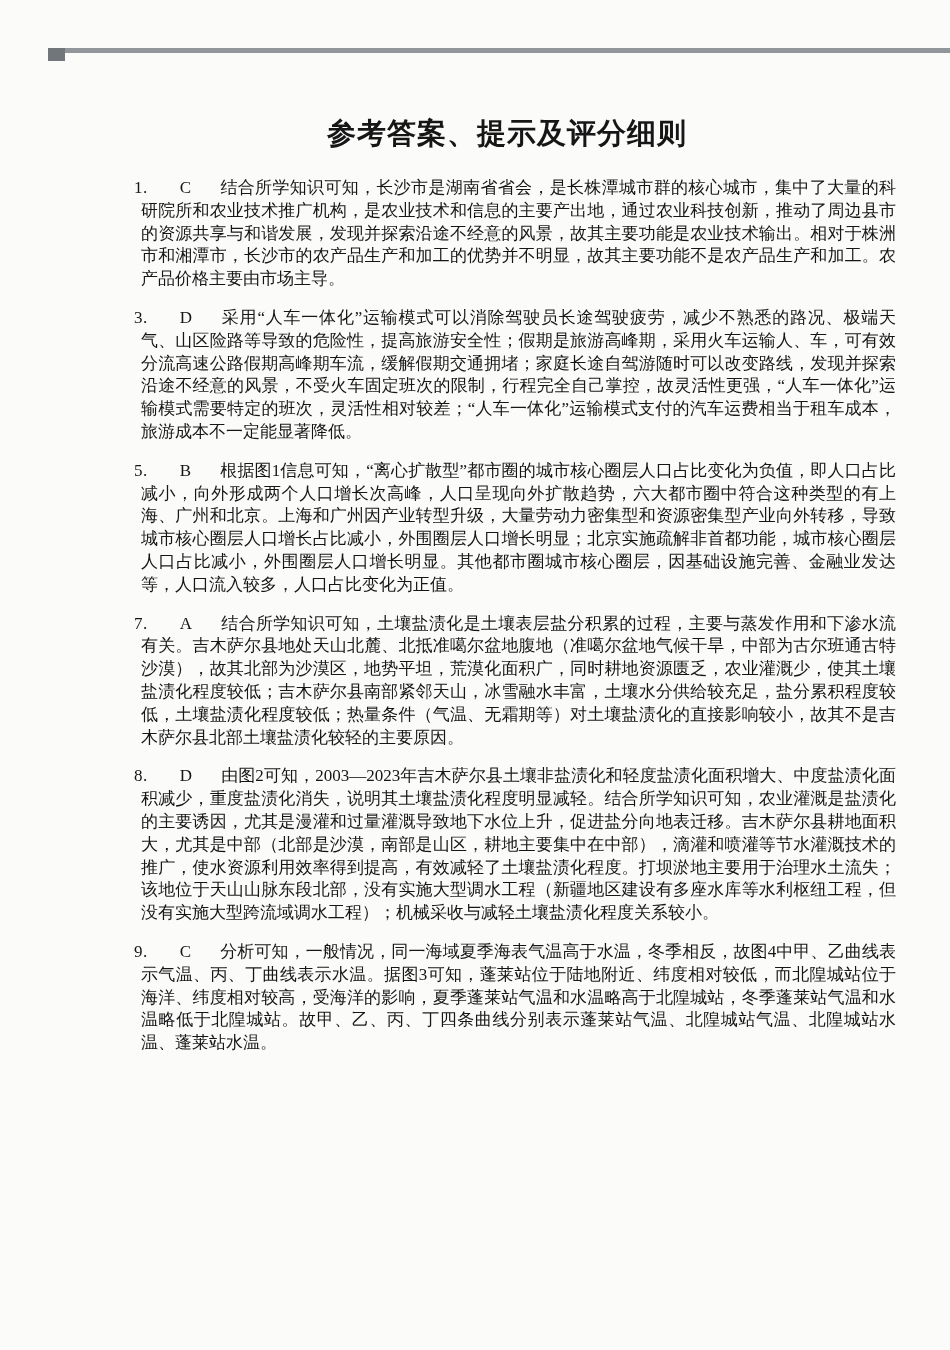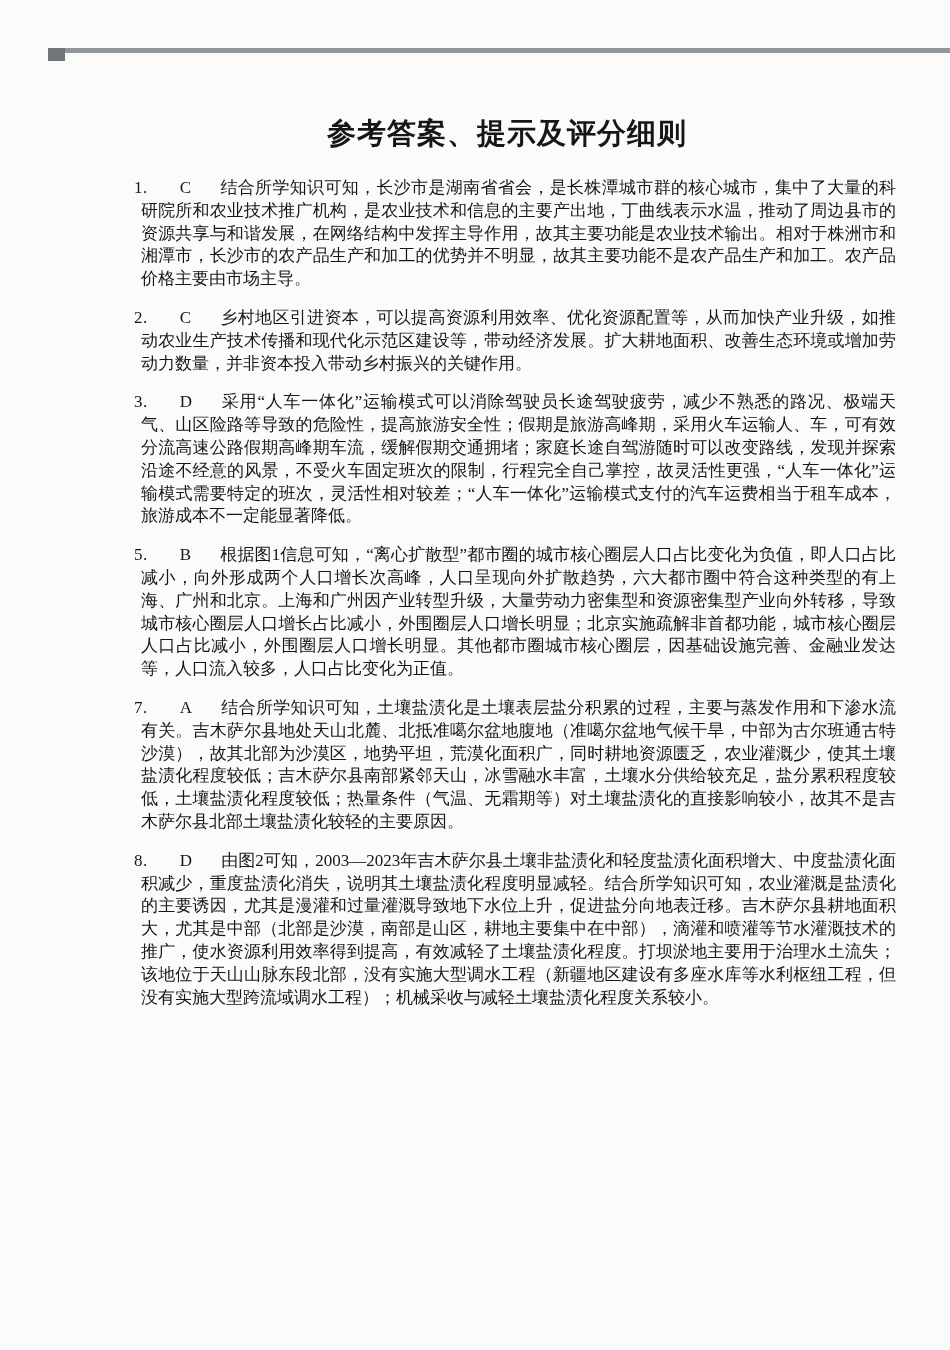--- a/index.html
+++ b/index.html
@@ -51,29 +51,29 @@
 <body>
 
 <div class="scan-strip-top"></div>
 <div class="scan-corner-left"></div>
 <div class="scan-corner-right"></div>
 
 <div class="page">
   <h1 class="doc-title">参考答案、提示及评分细则</h1>
 
   <div class="items">
-    <p class="item"><span class="num">1.</span><span class="ans">C</span><span class="txt">结合所学知识可知，长沙市是湖南省省会，是长株潭城市群的核心城市，集中了大量的科研院所和农业技术推广机构，是农业技术和信息的主要产出地，丁曲线表示水温，推动了周边县市的资源共享与和谐发展，在网络结构中发挥主导作用，故其主要功能是农业技术输出。相对于株洲市和湘潭市，长沙市的农产品生产和加工的优势并不明显，故其主要功能不是农产品生产和加工。农产品价格主要由市场主导。</span></p>
+    <p class="item"><span class="num">1.</span><span class="ans">C</span><span class="txt">结合所学知识可知，长沙市是湖南省省会，是长株潭城市群的核心城市，集中了大量的科研院所和农业技术推广机构，是农业技术和信息的主要产出地，通过农业科技创新，推动了周边县市的资源共享与和谐发展，发现并探索沿途不经意的风景，故其主要功能是农业技术输出。相对于株洲市和湘潭市，长沙市的农产品生产和加工的优势并不明显，故其主要功能不是农产品生产和加工。农产品价格主要由市场主导。</span></p>
 
-    <p class="item"><span class="num">2.</span><span class="ans">C</span><span class="txt">乡村地区引进资本，可以提高资源利用效率、优化资源配置等，从而加快产业升级，如推动农业生产技术传播和现代化示范区建设等，带动经济发展。扩大耕地面积、改善生态环境或增加劳动力数量，并非资本投入带动乡村振兴的关键作用。</span></p>
 
     <p class="item"><span class="num">3.</span><span class="ans">D</span><span class="txt">采用“人车一体化”运输模式可以消除驾驶员长途驾驶疲劳，减少不熟悉的路况、极端天气、山区险路等导致的危险性，提高旅游安全性；假期是旅游高峰期，采用火车运输人、车，可有效分流高速公路假期高峰期车流，缓解假期交通拥堵；家庭长途自驾游随时可以改变路线，发现并探索沿途不经意的风景，不受火车固定班次的限制，行程完全自己掌控，故灵活性更强，“人车一体化”运输模式需要特定的班次，灵活性相对较差；“人车一体化”运输模式支付的汽车运费相当于租车成本，旅游成本不一定能显著降低。</span></p>
 
 
     <p class="item"><span class="num">5.</span><span class="ans">B</span><span class="txt">根据图1信息可知，“离心扩散型”都市圈的城市核心圈层人口占比变化为负值，即人口占比减小，向外形成两个人口增长次高峰，人口呈现向外扩散趋势，六大都市圈中符合这种类型的有上海、广州和北京。上海和广州因产业转型升级，大量劳动力密集型和资源密集型产业向外转移，导致城市核心圈层人口增长占比减小，外围圈层人口增长明显；北京实施疏解非首都功能，城市核心圈层人口占比减小，外围圈层人口增长明显。其他都市圈城市核心圈层，因基础设施完善、金融业发达等，人口流入较多，人口占比变化为正值。</span></p>
 
 
     <p class="item"><span class="num">7.</span><span class="ans">A</span><span class="txt">结合所学知识可知，土壤盐渍化是土壤表层盐分积累的过程，主要与蒸发作用和下渗水流有关。吉木萨尔县地处天山北麓、北抵准噶尔盆地腹地（准噶尔盆地气候干旱，中部为古尔班通古特沙漠），故其北部为沙漠区，地势平坦，荒漠化面积广，同时耕地资源匮乏，农业灌溉少，使其土壤盐渍化程度较低；吉木萨尔县南部紧邻天山，冰雪融水丰富，土壤水分供给较充足，盐分累积程度较低，土壤盐渍化程度较低；热量条件（气温、无霜期等）对土壤盐渍化的直接影响较小，故其不是吉木萨尔县北部土壤盐渍化较轻的主要原因。</span></p>
 
     <p class="item"><span class="num">8.</span><span class="ans">D</span><span class="txt">由图2可知，2003—2023年吉木萨尔县土壤非盐渍化和轻度盐渍化面积增大、中度盐渍化面积减少，重度盐渍化消失，说明其土壤盐渍化程度明显减轻。结合所学知识可知，农业灌溉是盐渍化的主要诱因，尤其是漫灌和过量灌溉导致地下水位上升，促进盐分向地表迁移。吉木萨尔县耕地面积大，尤其是中部（北部是沙漠，南部是山区，耕地主要集中在中部），滴灌和喷灌等节水灌溉技术的推广，使水资源利用效率得到提高，有效减轻了土壤盐渍化程度。打坝淤地主要用于治理水土流失；该地位于天山山脉东段北部，没有实施大型调水工程（新疆地区建设有多座水库等水利枢纽工程，但没有实施大型跨流域调水工程）；机械采收与减轻土壤盐渍化程度关系较小。</span></p>
 
+    <p class="item"><span class="num">9.</span><span class="ans">C</span><span class="txt">分析可知，一般情况，同一海域夏季海表气温高于水温，冬季相反，故图4中甲、乙曲线表示气温、丙、丁曲线表示水温。据图3可知，蓬莱站位于陆地附近、纬度相对较低，而北隍城站位于海洋、纬度相对较高，受海洋的影响，夏季蓬莱站气温和水温略高于北隍城站，冬季蓬莱站气温和水温略低于北隍城站。故甲、乙、丙、丁四条曲线分别表示蓬莱站气温、北隍城站气温、北隍城站水温、蓬莱站水温。</span></p>
 
   </div>
 </div>
 
 </body></html>

